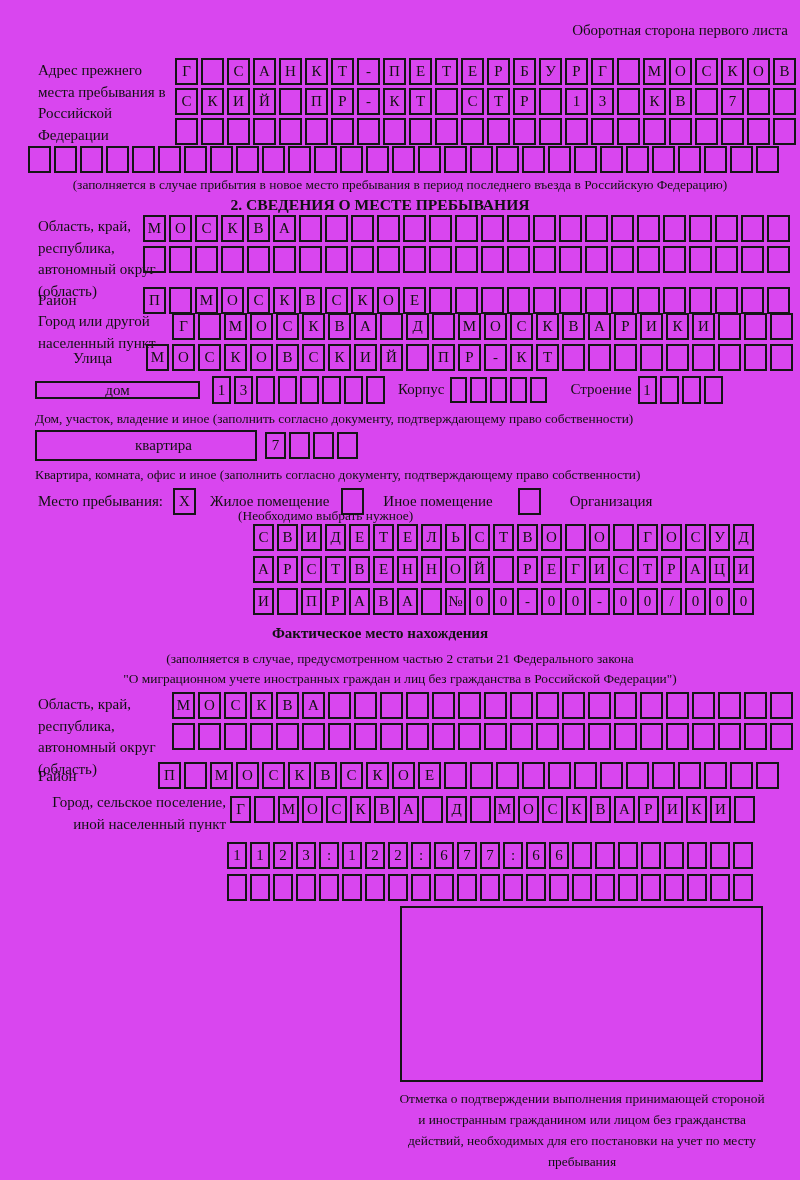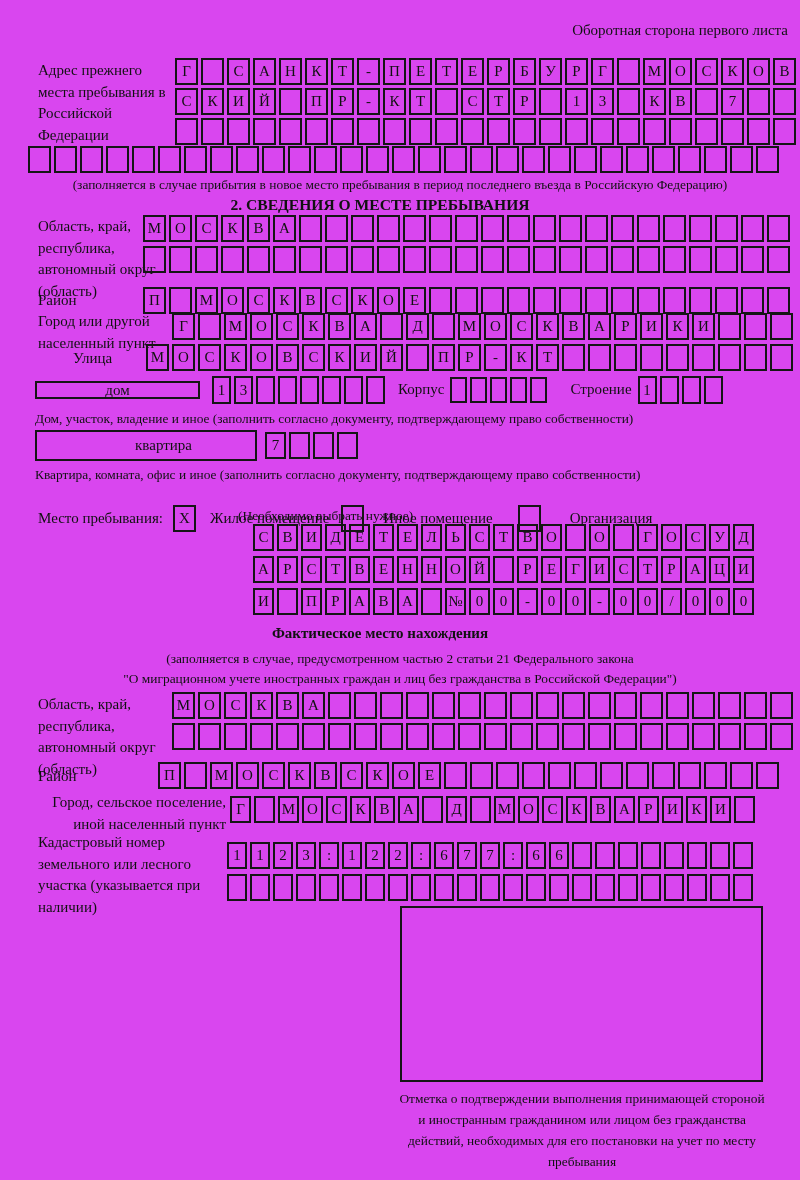--- a/index.html
+++ b/index.html
@@ -322,21 +322,21 @@
     <div class="rect" style="width:222px;height:31px;padding-left:35px;">квартира</div>
     <div class="cellrow p24" style="margin-left:8px;">
         <div class="cell">7</div>
         <div class="cell"></div>
         <div class="cell"></div>
         <div class="cell"></div>
       </div>
   </div>
   <div class="abs note" style="left:35px;top:466px;width:760px;">Квартира, комната, офис и иное (заполнить согласно документу, подтверждающему право собственности)</div>
 
-  <div class="abs rowflex" style="left:38px;top:505px;">
+  <div class="abs rowflex" style="left:38px;top:488px;">
     <div class="lbl">Место пребывания:</div>
     <div class="cellrow" style="margin-left:10px;">
         <div class="cell">X</div>
       </div>
     <div class="lbl" style="margin-left:11px;">Жилое помещение</div>
     <div class="cellrow" style="margin-left:12px;">
         <div class="cell"></div>
       </div>
     <div class="lbl" style="margin-left:16px;">Иное помещение</div>
     <div class="cellrow" style="margin-left:25px;">
@@ -525,21 +525,20 @@
       <div class="cell">К</div>
       <div class="cell">В</div>
       <div class="cell">А</div>
       <div class="cell">Р</div>
       <div class="cell">И</div>
       <div class="cell">К</div>
       <div class="cell">И</div>
       <div class="cell"></div>
     </div>
 
-  <div class="abs lbl" style="left:38px;top:832px;width:175px;">Кадастровый номер земельного или лесного участка (указывается при наличии)</div>
   <div class="abs" style="left:227px;top:842px;">
     <div class="cellrow p23" style="margin-bottom:5px;">
         <div class="cell">1</div>
         <div class="cell">1</div>
         <div class="cell">2</div>
         <div class="cell">3</div>
         <div class="cell">:</div>
         <div class="cell">1</div>
         <div class="cell">2</div>
         <div class="cell">2</div>

